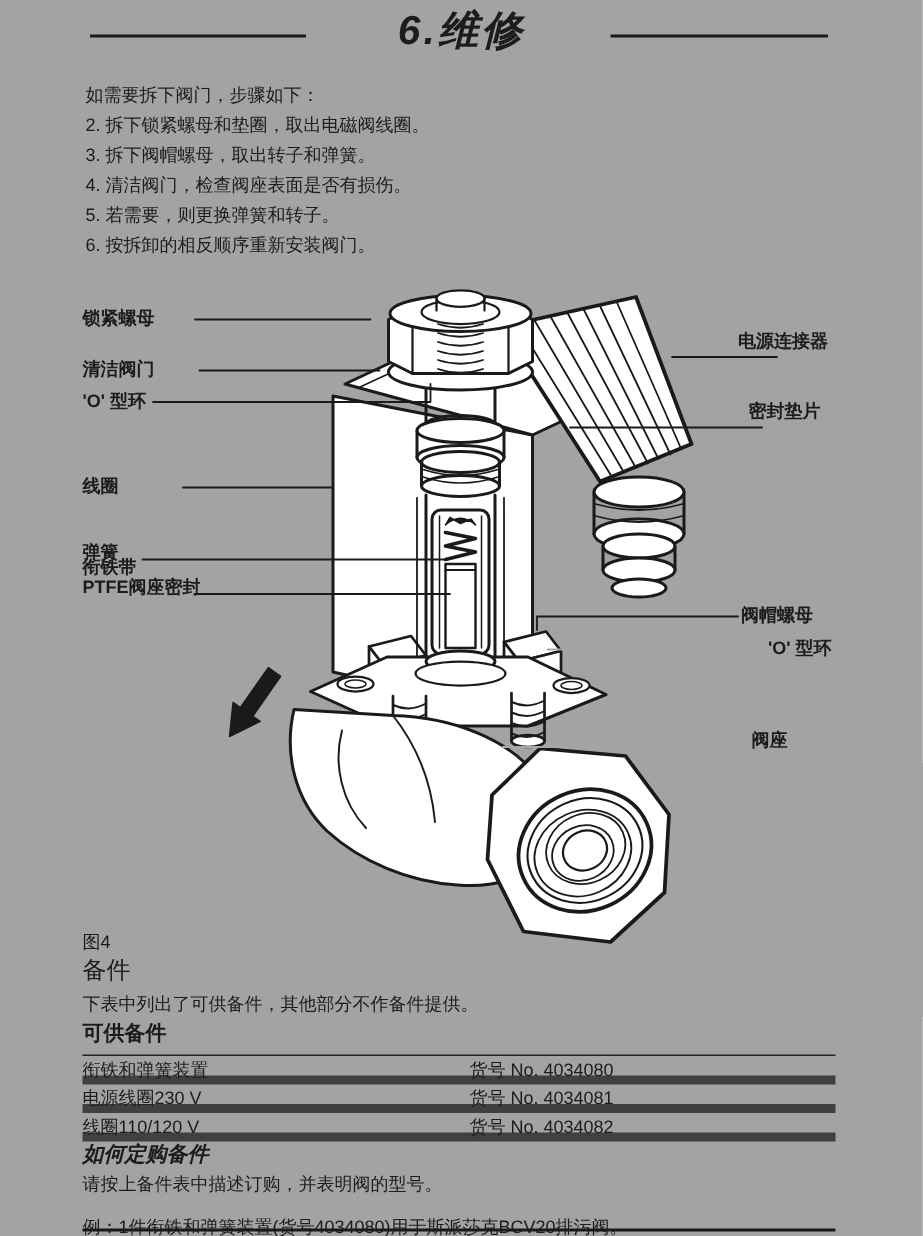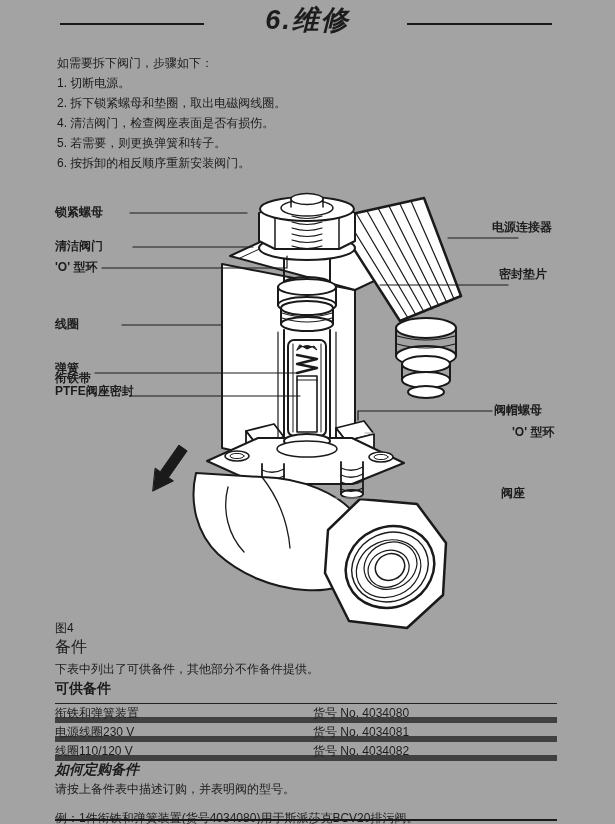--- a/index.html
+++ b/index.html
@@ -40,22 +40,22 @@
 <body>
 
 <div class="page">
 
   <div class="hrule left"></div>
   <h1 class="title">6.维修</h1>
   <div class="hrule right"></div>
 
   <div class="instructions">
     <p>如需要拆下阀门，步骤如下：</p>
-    <p>1. 切断电源。</p>
     <p>2. 拆下锁紧螺母和垫圈，取出电磁阀线圈。</p>
+    <p>3. 拆下阀帽螺母，取出转子和弹簧。</p>
     <p>4. 清洁阀门，检查阀座表面是否有损伤。</p>
     <p>5. 若需要，则更换弹簧和转子。</p>
     <p>6. 按拆卸的相反顺序重新安装阀门。</p>
   </div>
 
   <svg class="diagram" width="615" height="455" viewBox="0 185 615 455" fill="none" stroke="#1a1a1a" stroke-width="2" stroke-linejoin="round" stroke-linecap="round">
 
     <g>
       <polygon points="222,264 222,448 355,478 355,290" fill="#fff"></polygon>
       <polygon points="230,256 307,220 440,250 355,290 230,256" fill="#fff"></polygon>

